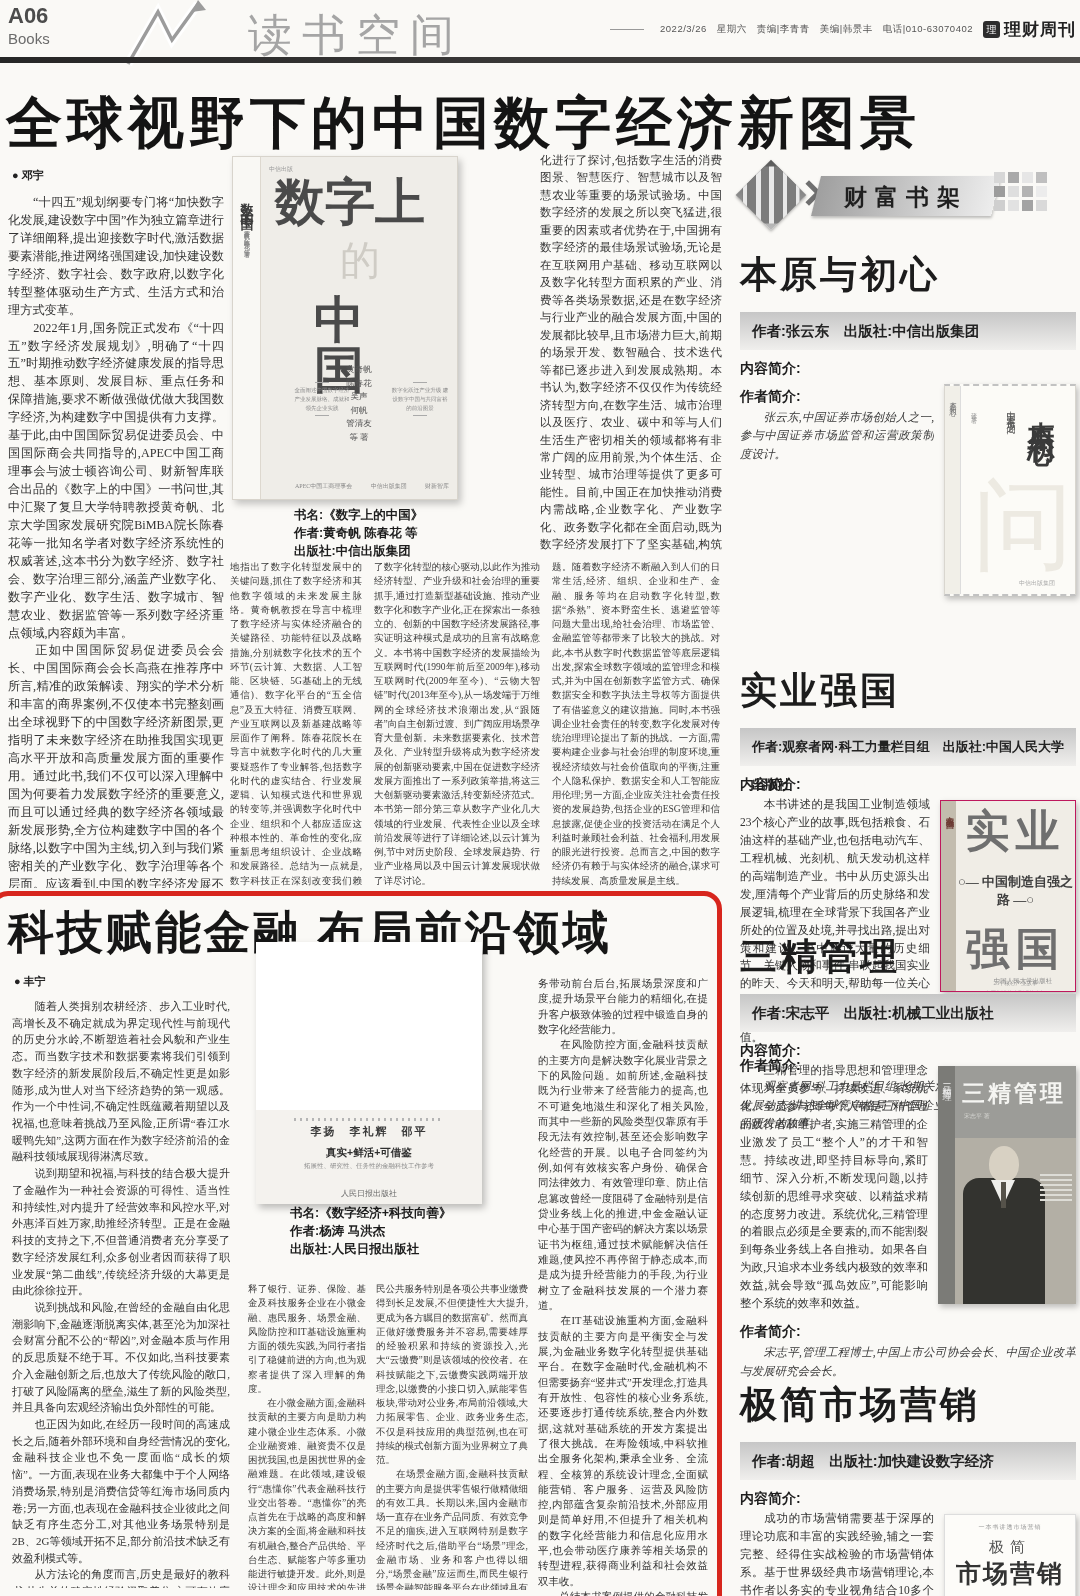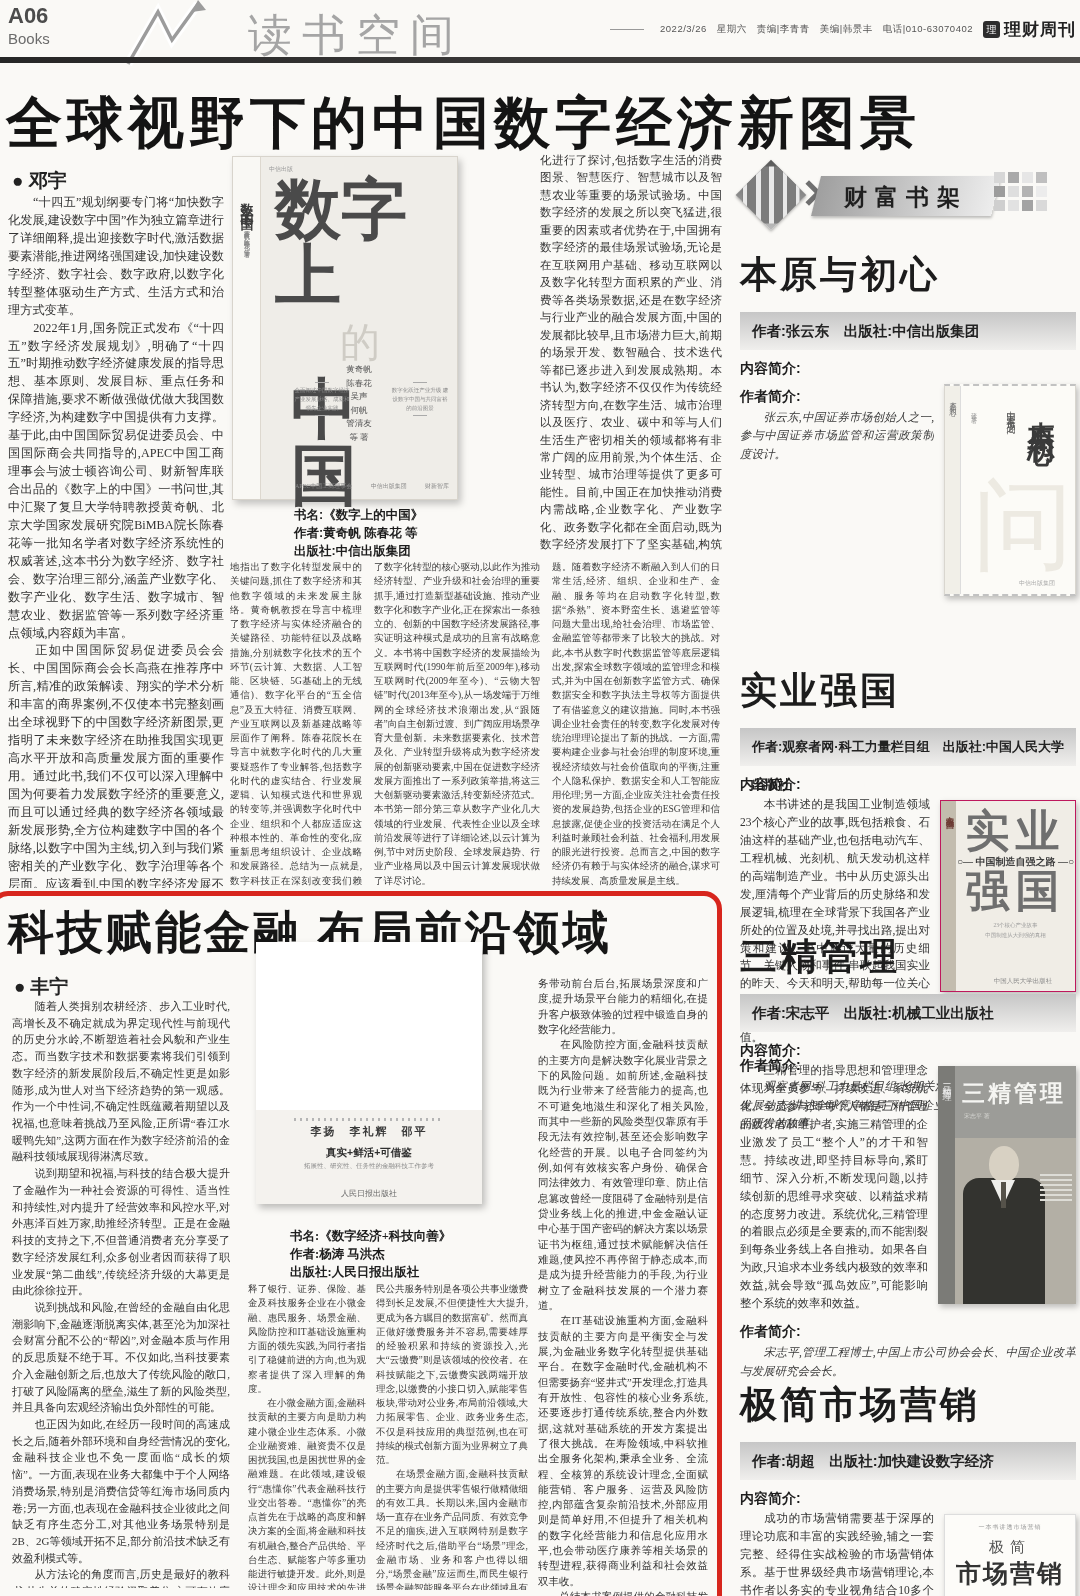--- a/index.html
+++ b/index.html
@@ -21,42 +21,42 @@
   .mh-meta      { right:4px; top:18px; display:flex; align-items:center; gap:10px; }
   .mh-dateline  { font-size:9.5px; color:#555; letter-spacing:.5px; }
   .mh-dash      { display:inline-block; width:34px; height:1px; background:#999; vertical-align:middle; margin-right:6px; }
   .mh-logo      { display:flex; align-items:center; gap:4px; }
   .mh-logo-mark { width:17px; height:17px; background:#2d2d2d; color:#fff; font-size:10px; display:flex; align-items:center; justify-content:center; border-radius:3px; }
   .mh-logo-text { font-size:17px; font-weight:bold; color:#222; font-family:"Liberation Serif",serif; letter-spacing:1px; }
   .mh-rule      { left:0; top:57px; width:1080px; height:6px; background:linear-gradient(to right,#262626,#4e4c4a); }
 
   
   .a1-headline { left:6px; top:86px; font-size:56px; font-weight:bold; color:#141414; letter-spacing:5px; }
-  .byline { font-size:19px; font-weight:bold; color:#222; }
+  .byline { font-size:11px; font-weight:bold; color:#222; }
   .a1-byline { left:12px; top:168px; }
   .a1-col1 { left:8px;  top:194px; width:216px; height:694px; font-size:12.2px; line-height:1.47; color:#333; }
   .a1-colB { left:230px; top:560px; width:132px; height:330px; font-size:9.5px; line-height:1.5; color:#3a3a3a; }
   .a1-colC { left:374px; top:560px; width:166px; height:330px; font-size:9.5px; line-height:1.5; color:#3a3a3a; }
   .a1-colD { left:540px; top:152px; width:182px; height:400px; font-size:11.5px; line-height:1.52; color:#333; }
   .a1-colE { left:552px; top:560px; width:168px; height:330px; font-size:9.5px; line-height:1.5; color:#3a3a3a; }
 
   .fig-caption { font-size:12.5px; font-weight:bold; line-height:1.45; color:#1d1d1d; }
 
   
   .a1-fig { left:232px; top:156px; width:226px; }
   .coverA { position:relative; width:226px; height:344px; background:#efede8; border:1px solid #d8d4cc;
             box-shadow:3px 4px 7px rgba(0,0,0,.22); font-family:"Liberation Serif",serif; }
   .coverA-spine { position:absolute; left:0; top:0; bottom:0; width:28px; background:#f9f8f4; border-right:1px solid #ddd8cf;
                   display:flex; flex-direction:column; align-items:center; padding-top:36px; }
   .v-text { writing-mode:vertical-rl; }
   .coverA-spine .v-text { font-size:13px; font-weight:bold; color:#3d3d3d; letter-spacing:3px; }
   .coverA-spine .spine-authors { margin-top:14px; font-size:6px; color:#888; letter-spacing:2px; }
   .coverA-logo { position:absolute; left:36px; top:8px; font-size:6px; color:#9a9a9a; }
   .coverA-main { position:absolute; left:28px; right:0; top:0; bottom:0; padding:20px 12px 8px 14px; }
-  .coverA-row { display:flex; justify-content:space-between; font-size:66px; color:#4a4a4a; font-weight:600; line-height:1; }
+  .coverA-row { display:flex; justify-content:space-between; font-size:50px; color:#4a4a4a; font-weight:600; line-height:1;text-align:center; }
   .coverA-mid { text-align:center; font-size:40px; color:#cfccc5; margin:14px 0; line-height:1; }
   .coverA-authors { position:absolute; left:0; right:0; top:206px; text-align:center; font-size:8.5px; color:#555; line-height:1.6; white-space:pre-line; }
   .coverA-tag { position:absolute; top:222px; width:58px; font-size:5.5px; color:#8c8c8c; line-height:1.6; text-align:center; }
   .coverA-tag.l { left:32px; } .coverA-tag.r { right:8px; }
   .coverA-tag::before,.coverA-tag::after { content:""; display:block; width:14px; height:1px; background:#aaa; margin:3px auto; }
   .coverA-foot { position:absolute; bottom:8px; left:34px; right:8px; display:flex; justify-content:space-between; font-size:6px; color:#8a8a8a; }
 
   
   .red-box { left:-10px; top:891px; width:732px; height:760px; border:5px solid #d7261d; border-radius:18px; }
   .a2-headline { left:8px; top:902px; font-size:46px; font-weight:bold; color:#161616; letter-spacing:3px; }
@@ -120,21 +120,21 @@
   .cover1-sub { position:absolute; right:58px; top:18px; font-size:9px; color:#555; letter-spacing:2px; }
   .cover1-auth { position:absolute; left:24px; top:22px; font-size:6px; color:#999; letter-spacing:1px; }
   .cover1-pub { position:absolute; bottom:6px; right:20px; font-size:6px; color:#aaa; }
 
   
   .cover2 { width:136px; height:192px; background:#f0ede6; border:1px solid #be185d; font-family:"Liberation Serif",serif; }
   .cover2-spine { position:absolute; left:0; top:0; bottom:0; width:15px; background:#c3bcae; display:flex; justify-content:center; padding-top:8px; }
   .cover2-spine .v-text { font-size:8px; font-weight:bold; color:#6c3a33; letter-spacing:2px; }
   .cover2-main { position:absolute; left:15px; right:0; top:0; bottom:0; text-align:center; padding-top:8px; }
   .cover2-big { font-size:44px; font-weight:bold; color:#6f6f6f; letter-spacing:6px; line-height:1.05; }
-  .cover2-band { font-size:10px; font-weight:bold; color:#3f3f3f; margin:0 0; }
+  .cover2-band { font-size:13px; font-weight:bold; color:#3f3f3f; margin:18px 0; }
   .cover2-lines { margin-top:6px; font-size:5.5px; color:#9a9a9a; line-height:1.7; }
   .cover2-pub { position:absolute; bottom:5px; left:15px; right:0; font-size:6.5px; color:#8a8a8a; }
 
   
   .cover3 { width:138px; height:238px; background:#9c9c98; }
   .cover3-spine { position:absolute; left:0; top:0; bottom:0; width:17px; background:#7b7b77; display:flex; justify-content:center; padding-top:10px; }
   .cover3-spine .v-text { font-size:9px; color:#ededed; letter-spacing:3px; }
   .cover3-title { position:absolute; left:24px; top:12px; font-size:23px; font-weight:bold; color:#f5f5f2;
                   letter-spacing:3px; font-family:"Liberation Serif",serif; }
   .cover3-auth { position:absolute; left:26px; top:46px; font-size:6px; color:#d7d7d3; }
@@ -241,21 +241,21 @@
 
   <div class="abs a2-fig">
     <div class="coverB">
       <div class="coverB-band">
         <div class="coverB-endorse">李扬　李礼辉　邵平</div>
         <div class="coverB-slogan">真实+鲜活+可借鉴</div>
         <div class="coverB-slogan-sub">拓展性、研究性、任务性的金融科技工作参考</div>
         <div class="coverB-pub">人民日报出版社</div>
       </div>
     </div>
-    <div class="fig-caption" style="padding:23px 0 0 34px;font-family:Liberation Serif, serif;">
+    <div class="fig-caption" style="padding:0 0 0 34px;">
       <div>书名:《数字经济+科技向善》</div>
       <div>作者:杨涛 马洪杰</div>
       <div>出版社:人民日报出版社</div>
     </div>
   </div>
 
   <div class="abs a2-colB jt serif">释了银行、证券、保险、基金及科技服务企业在小微金融、惠民服务、场景金融、风险防控和IT基础设施重构方面的领先实践,为同行者指引了稳健前进的方向,也为观察者提供了深入理解的角度。
 　　在小微金融方面,金融科技贡献的主要方向是助力构建小微企业生态体系。小微企业融资难、融资贵不仅是困扰我国,也是困扰世界的金融难题。在此领域,建设银行“惠懂你”代表金融科技行业交出答卷。“惠懂你”的亮点首先在于战略的高度和解决方案的全面,将金融和科技有机融合,整合产品供给、平台生态、赋能客户等多重功能进行敏捷开发。此外,则是设计理念和应用技术的先进性,在摸准业务实际痛点的前提下,充分应用前沿技术,普遍引入多种渠道,实现了贷款“快”、服务“易”、数据“准”和应用“广”的良好效果。
 　　在惠民服务方面,金融科技贡献的主要方向是科技赋能金融,改善保障民生。随着数字化、智能化技术的发展,市</div>
   <div class="abs a2-colC jt serif">民公共服务特别是各项公共事业缴费得到长足发展,不但便捷性大大提升,更成为各方瞩目的数据富矿。然而真正做好缴费服务并不容易,需要雄厚的经验积累和持续的资源投入,光大“云缴费”则是该领域的佼佼者。在科技赋能之下,云缴费实践两端开放理念,以缴费的小接口切入,赋能零售板块,带动对公业务,布局前沿领域,大力拓展零售、企业、政务业务生态,不仅是科技应用的典型范例,也在可持续的模式创新方面为业界树立了典范。

